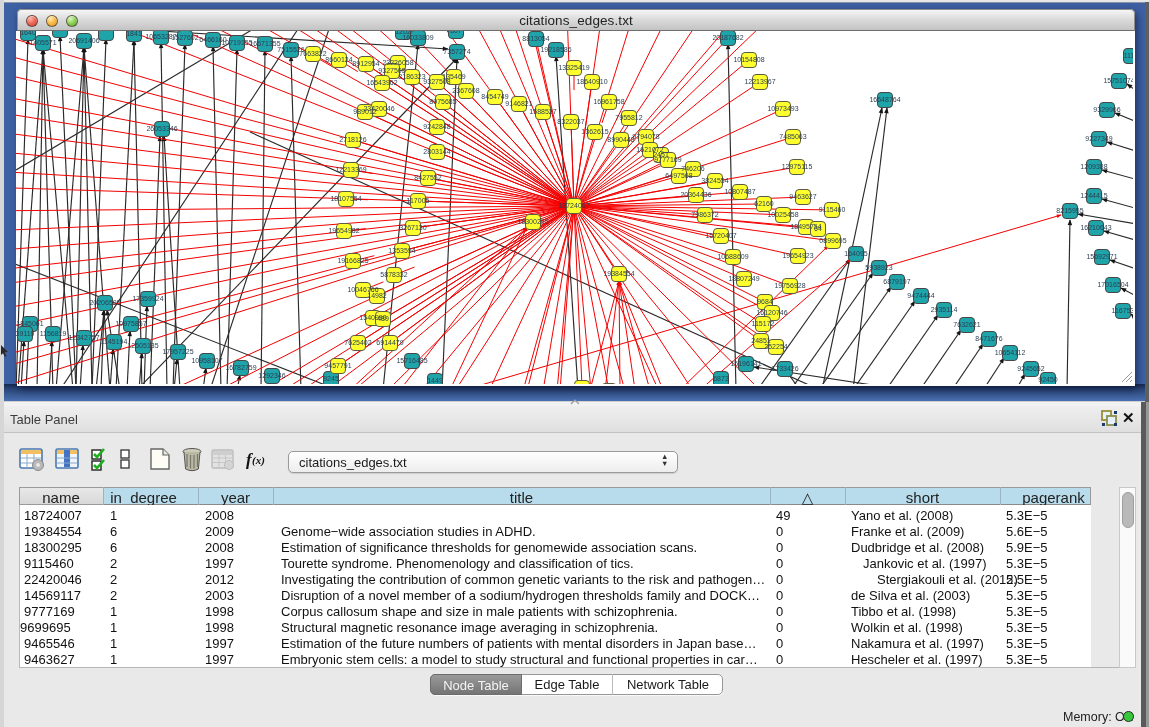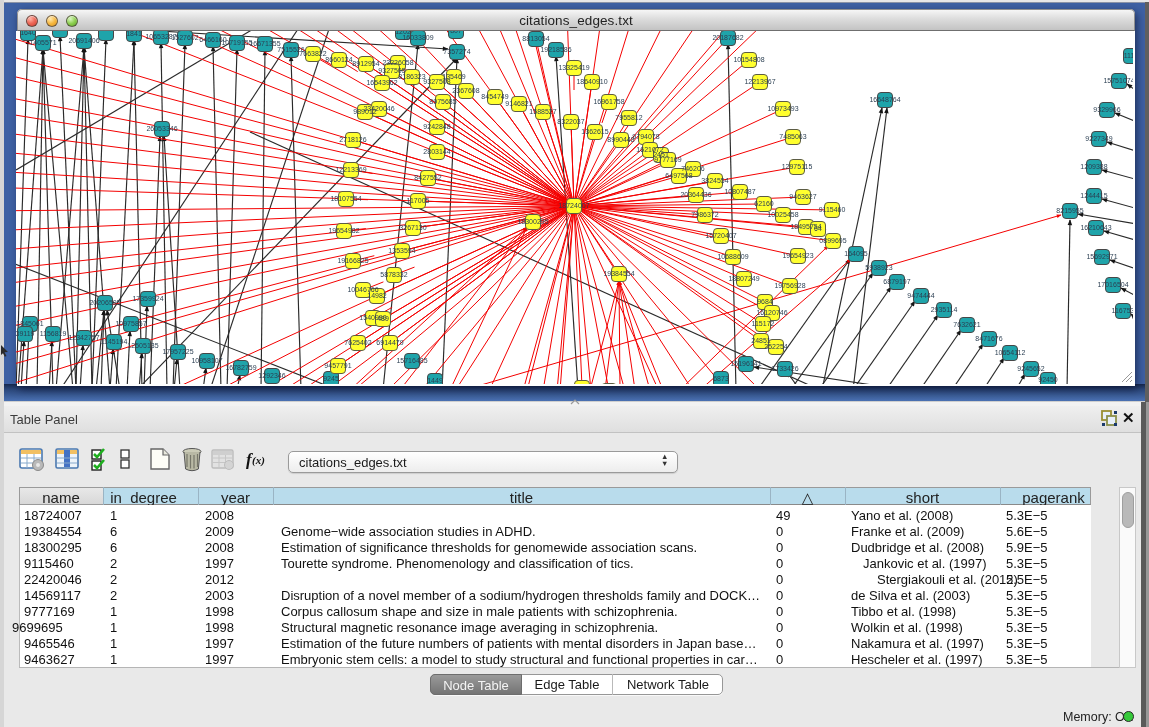--- a/index.html
+++ b/index.html
@@ -711,20 +711,21 @@
 <span style="left:205px">1997</span>
     <span style="left:281px">Tourette syndrome. Phenomenology and classification of tics.</span>
 <span style="left:776px">0</span>
     <span style="left:863px">Jankovic et al. (1997)</span>
 <span style="left:1006px">5.3E−5</span>
   </div>
 <div class="trow" style="top:571px">
 <span style="left:24px">22420046</span>
     <span style="left:110px">2</span>
 <span style="left:205px">2012</span>
+    <span style="left:281px">Investigating the contribution of common genetic variants to the risk and pathogen…</span>
 <span style="left:776px">0</span>
     <span style="left:877px">Stergiakouli et al. (2012)</span>
 <span style="left:1006px">5.5E−5</span>
   </div>
 <div class="trow" style="top:587px">
 <span style="left:24px">14569117</span>
     <span style="left:110px">2</span>
 <span style="left:205px">2003</span>
     <span style="left:281px">Disruption of a novel member of a sodium/hydrogen thresholds family and DOCK…</span>
 <span style="left:776px">0</span>
@@ -734,21 +735,21 @@
 <div class="trow" style="top:603px">
 <span style="left:24px">9777169</span>
     <span style="left:110px">1</span>
 <span style="left:205px">1998</span>
     <span style="left:281px">Corpus callosum shape and size in male patients with schizophrenia.</span>
 <span style="left:776px">0</span>
     <span style="left:851px">Tibbo et al. (1998)</span>
 <span style="left:1006px">5.3E−5</span>
   </div>
 <div class="trow" style="top:619px">
-<span style="left:12px">9699695</span>
+<span style="left:20px">9699695</span>
     <span style="left:110px">1</span>
 <span style="left:205px">1998</span>
     <span style="left:281px">Structural magnetic resonance image averaging in schizophrenia.</span>
 <span style="left:776px">0</span>
     <span style="left:851px">Wolkin et al. (1998)</span>
 <span style="left:1006px">5.3E−5</span>
   </div>
 <div class="trow" style="top:635px">
 <span style="left:24px">9465546</span>
     <span style="left:110px">1</span>

